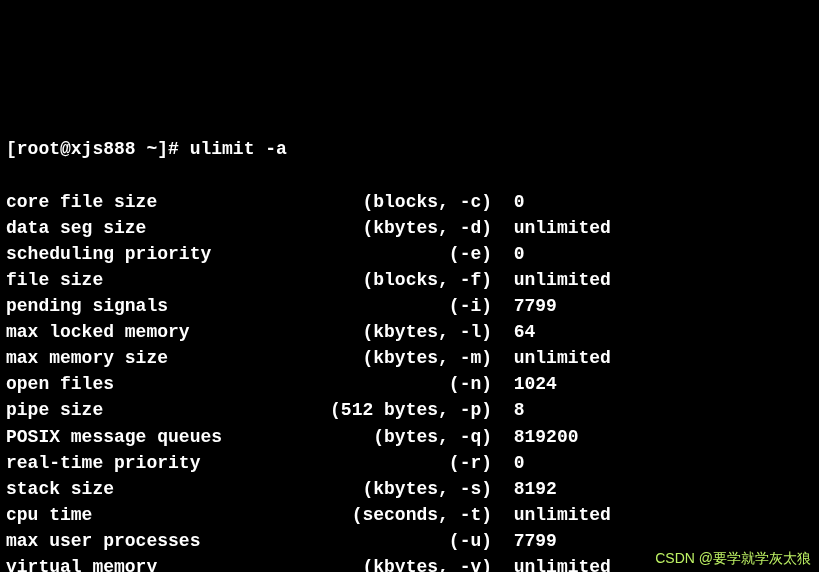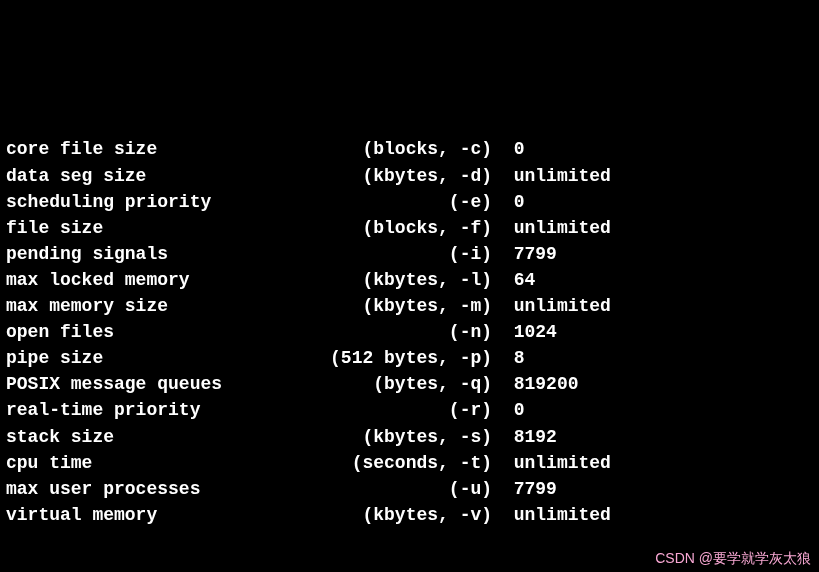--- a/index.html
+++ b/index.html
@@ -20,33 +20,34 @@
       line-height: 1.45;
       white-space: pre;
     }
     .line {
       display: block;
     }
     .watermark {
       position: absolute;
       bottom: 4px;
       right: 8px;
-      color: #f9a8d4;
+      color: #bef264;
       font-size: 14px;
       font-weight: normal;
       font-family: sans-serif;
       text-align: right;
     }
   </style>
 </head>
 <body>
 
 
 
 <div>
+<span class="line">[root@xjs888 ~]# ulimit -a</span>
 <div id="ulimit-rows"><span class="line">core file size                   (blocks, -c)  0</span><span class="line">data seg size                    (kbytes, -d)  unlimited</span><span class="line">scheduling priority                      (-e)  0</span><span class="line">file size                        (blocks, -f)  unlimited</span><span class="line">pending signals                          (-i)  7799</span><span class="line">max locked memory                (kbytes, -l)  64</span><span class="line">max memory size                  (kbytes, -m)  unlimited</span><span class="line">open files                               (-n)  1024</span><span class="line">pipe size                     (512 bytes, -p)  8</span><span class="line">POSIX message queues              (bytes, -q)  819200</span><span class="line">real-time priority                       (-r)  0</span><span class="line">stack size                       (kbytes, -s)  8192</span><span class="line">cpu time                        (seconds, -t)  unlimited</span><span class="line">max user processes                       (-u)  7799</span><span class="line">virtual memory                   (kbytes, -v)  unlimited</span></div>
 
 
 
 
 </div>
 <div class="watermark">CSDN @要学就学灰太狼</div>
 
 
 

